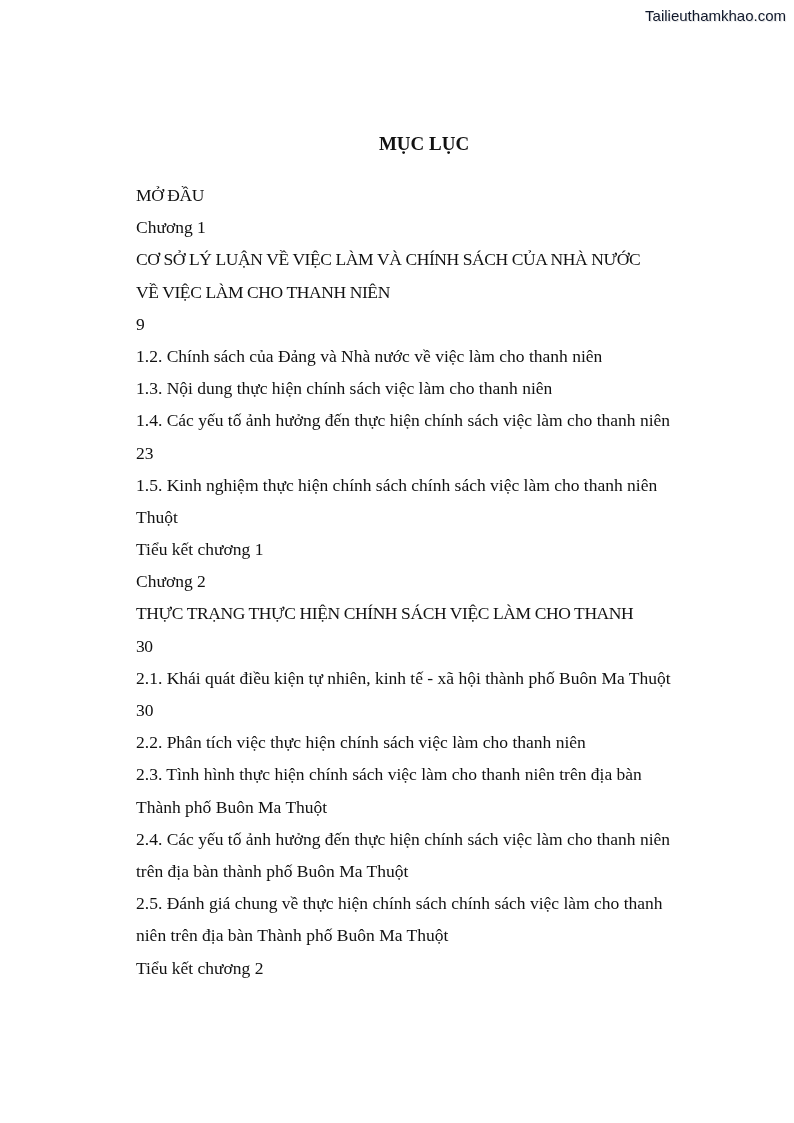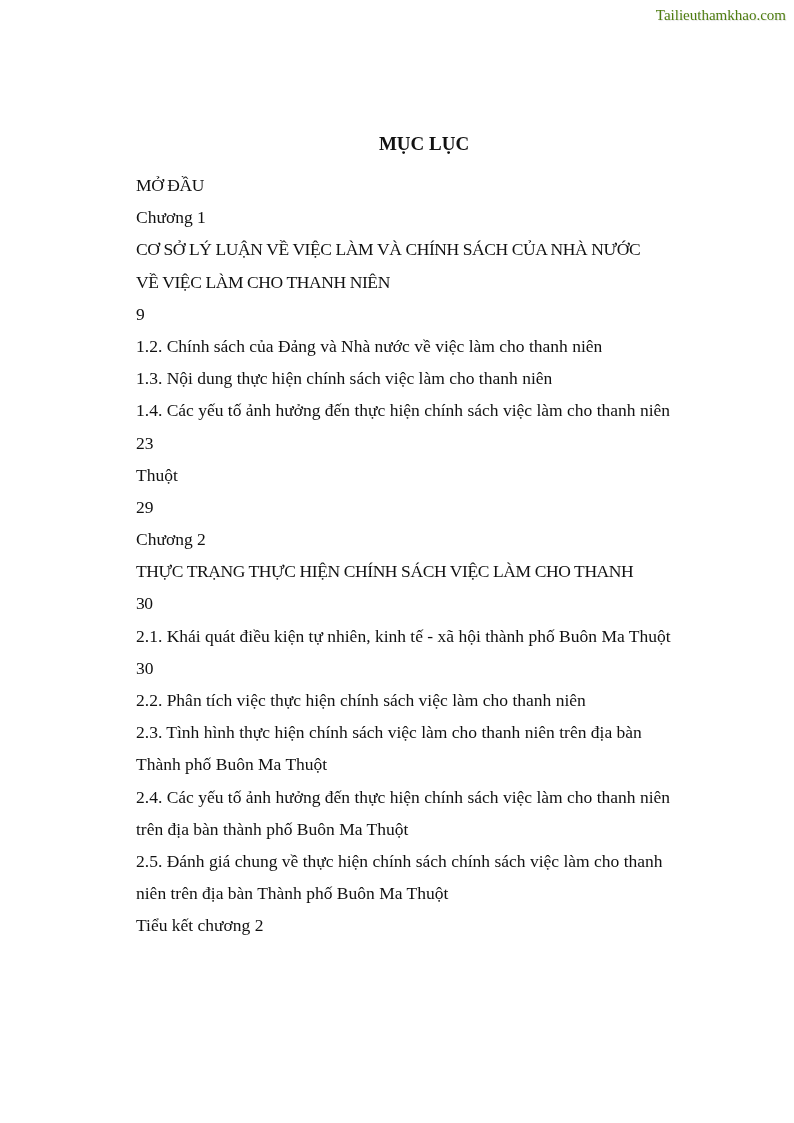--- a/index.html
+++ b/index.html
@@ -14,38 +14,38 @@
     margin: 0 auto;
     background: #ffffff;
     overflow: hidden;
     font-family: "Liberation Serif", "DejaVu Serif", serif;
     color: #111111;
   }
   .watermark {
     position: absolute;
     top: 7px;
     right: 8px;
-    font-family: Liberation Serif, serif;
+    font-family: Liberation Sans, sans-serif;
     font-size: 15px;
-    color: #4d7c0f;
+    color: #0f172a;
     text-shadow: -1px -1px 0 #ffffff, 1px 1px 1px #e2e2e2;
   }
   .toc {
     position: absolute;
     left: 134px;
     top: 131px;
     width: 580px;
     font-size: 17.5px;
   }
   .toc-title {
     text-align: center;
     font-weight: 700;
     font-size: 19px;
     line-height: 25px;
-    margin: 0 0 13px 0;
+    margin: 0 0 23px 0;
   }
   .toc-entries { }
   .toc-entry {
     display: flex;
     align-items: baseline;
     height: 32.2px;
     line-height: 32.2px;
     white-space: pre;
     overflow: hidden;
     flex-direction: column;
@@ -122,29 +122,35 @@
     <span class="leader" aria-hidden="true"></span>
     <span class="pagenum"></span>
   </div>
 
   <div class="toc-entry">
     <span class="entry-text"></span>
     <span class="leader" aria-hidden="true">............................................................................................................................................................................................................................</span>
     <span class="pagenum">23</span>
   </div>
 
+  <div class="toc-entry">
+    <span class="entry-text">1.5. Kinh nghiệm thực hiện chính sách chính sách việc làm cho thanh niên</span>
+    <span class="leader" aria-hidden="true"></span>
+    <span class="pagenum"></span>
+  </div>
 
 
   <div class="toc-entry">
     <span class="entry-text">Thuột</span>
     <span class="leader" aria-hidden="true">............................................................................................................................................................................................................................</span>
     <span class="pagenum">25</span>
   </div>
 
   <div class="toc-entry">
+    <span class="entry-text">Tiểu kết chương 1</span>
     <span class="leader" aria-hidden="true">............................................................................................................................................................................................................................</span>
     <span class="pagenum">29</span>
   </div>
 
   <div class="toc-entry">
     <span class="entry-text">Chương 2</span>
     <span class="leader" aria-hidden="true">............................................................................................................................................................................................................................</span>
     <span class="pagenum">30</span>
   </div>
 

